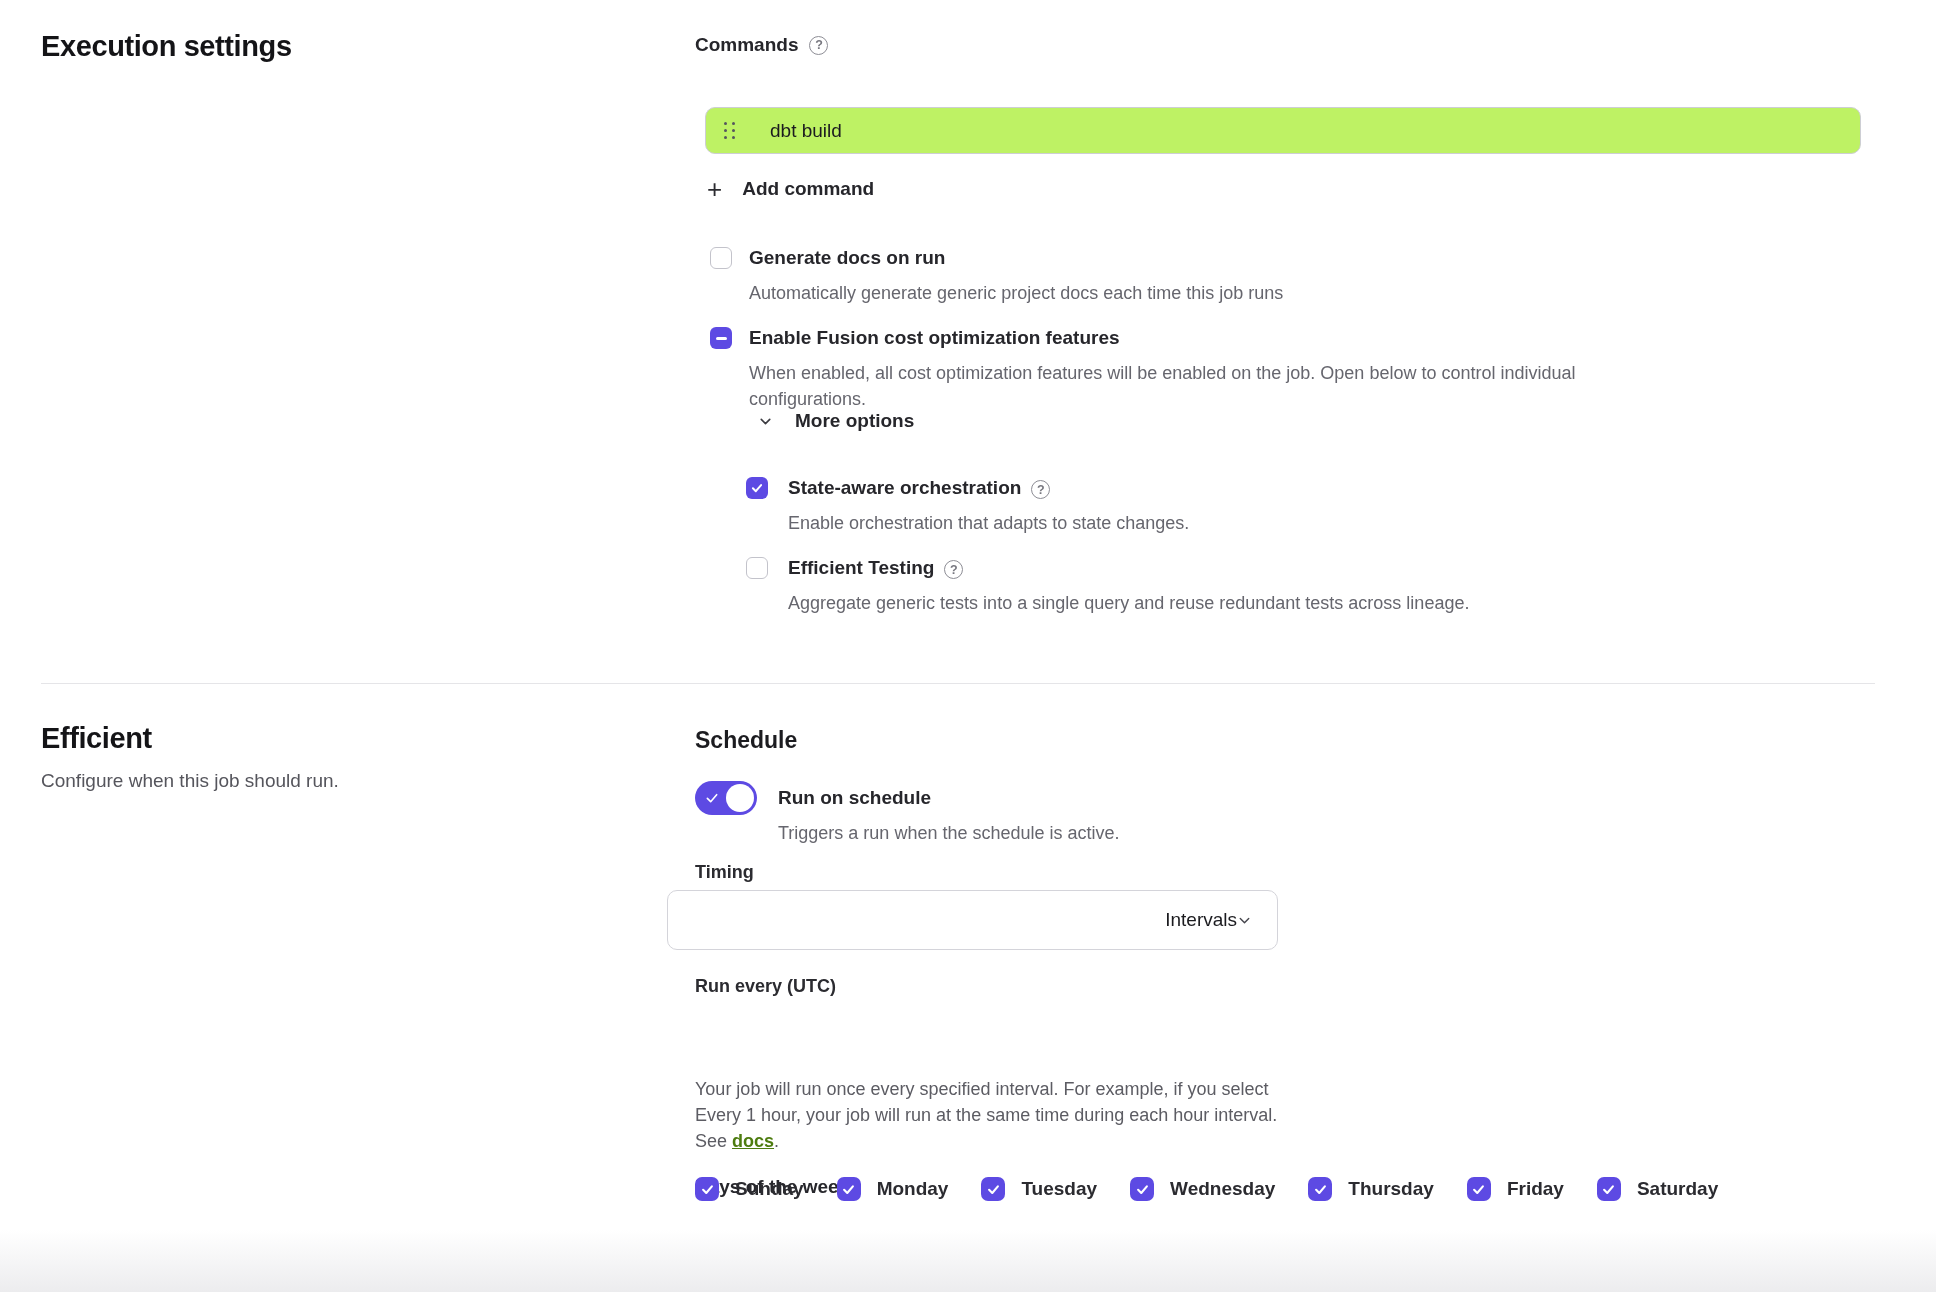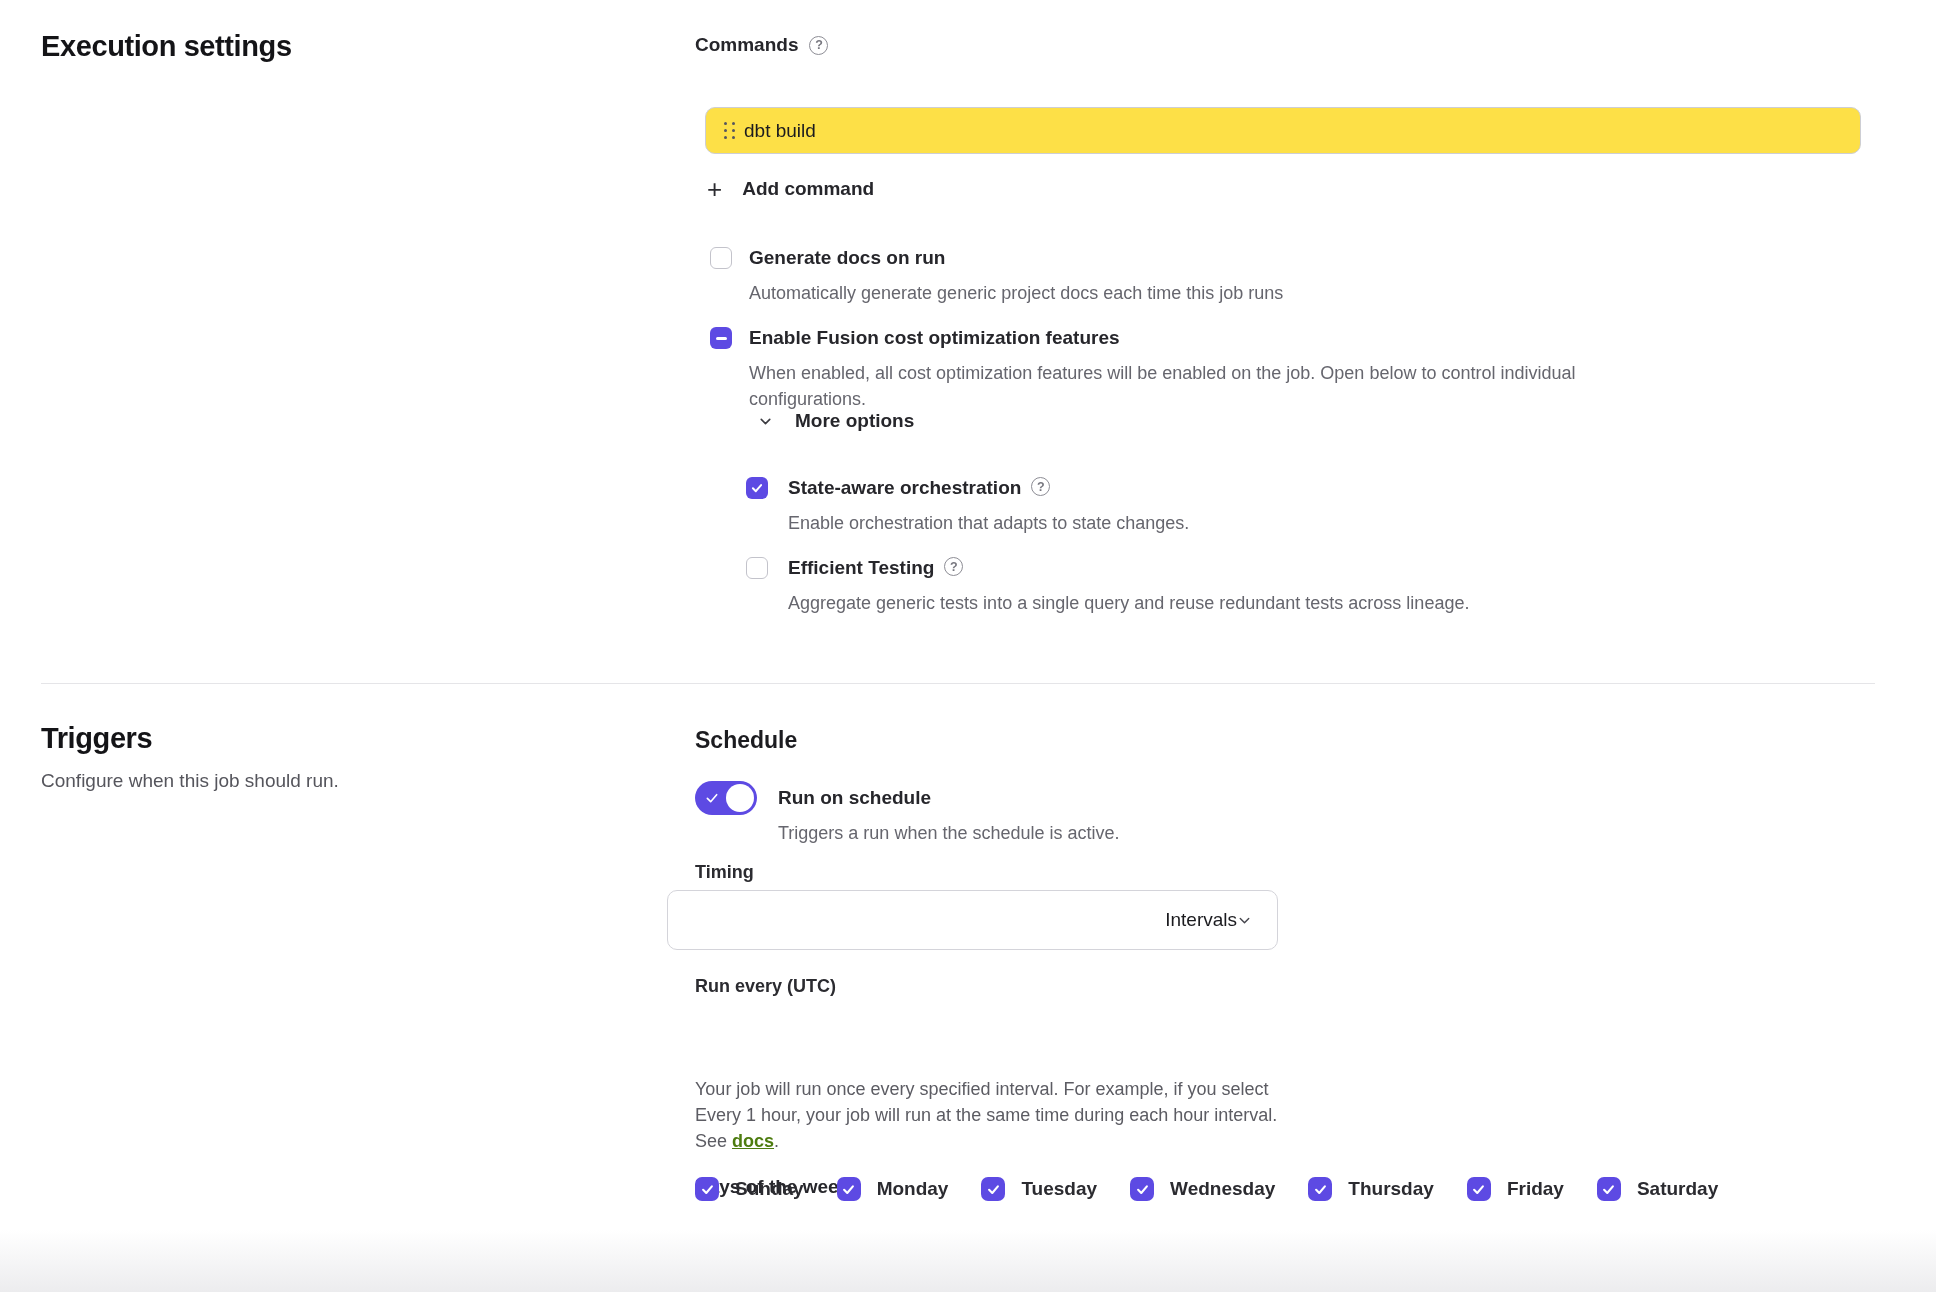--- a/index.html
+++ b/index.html
@@ -16,22 +16,22 @@
   .field-label   { font-size:19px; font-weight:600; color:#26262b; }
   .small-label   { font-size:18px; font-weight:600; color:#2b2b30; }
   .desc-text     { font-size:18px; font-weight:400; color:#66666e; line-height:26px; }
   .sub-title     { font-size:23px; font-weight:600; color:#1c1c20; }
 
   
   #exec-title      { left:41px;  top:30px; }
   #commands-row    { left:695px; top:34px; display:flex; align-items:center; gap:11px; }
   #command-input-box {
     left:705px; top:107px; width:1156px; height:47px;
-    border:1px solid #cdced4; border-radius:10px; background:#fde047;
-    display:flex; align-items:center; padding:0 18px; gap:8px;
+    border:1px solid #cdced4; border-radius:10px; background:#bef264;
+    display:flex; align-items:center; padding:0 18px; gap:34px;
   }
   .drag-dots { display:grid; grid-template-columns:repeat(2,4px); grid-template-rows:repeat(3,4px); column-gap:4px; row-gap:3px; cursor:grab; }
   .drag-dots i { width:3.2px; height:3.2px; border-radius:50%; background:#55555e; }
   .cmd-input { flex:1; border:none; outline:none; font-family:inherit; font-size:19px; color:#1b1b1f; background:transparent; }
   #add-command-row { left:707px; top:178px; display:flex; align-items:center; gap:20px; cursor:pointer; }
 
   
   .cb-row { display:flex; align-items:center; }
   .cb {
     width:22px; height:22px; border-radius:6px; background:#fff;
@@ -42,21 +42,21 @@
   .cb .dash { width:11px; height:3px; border-radius:2px; background:#fff; }
   #cb-row-a   { left:710px; top:247px; gap:17px; }
   #cb-desc-a  { left:749px; top:280px; }
   #cb-row-b   { left:710px; top:327px; gap:17px; }
   #cb-desc-b  { left:749px; top:360px; }
   #more-options-row { left:758px; top:410px; display:flex; align-items:center; gap:22px; cursor:pointer; }
   #cb-row-c   { left:746px; top:477px; gap:20px; }
   #cb-desc-c  { left:788px; top:510px; }
   #cb-row-d   { left:746px; top:557px; gap:20px; }
   #cb-desc-d  { left:788px; top:590px; }
-  .cb-label-wrap { display:flex; align-items:flex-start; gap:10px; }
+  .cb-label-wrap { display:flex; align-items:flex-end; gap:10px; }
 
   .help-icon {
     width:19px; height:19px; border-radius:50%; border:1.5px solid #8d8d95;
     display:flex; align-items:center; justify-content:center;
     font-size:12.5px; font-weight:600; color:#77777f; cursor:pointer; flex:none;
   }
 
   
   #divider { left:41px; top:683px; width:1834px; height:1px; background:#e5e5e8; }
 
@@ -167,21 +167,21 @@
     <span class="cb"></span>
     <span class="cb-label-wrap">
       <span class="field-label">Efficient Testing</span>
       <span class="help-icon">?</span>
     </span>
   </div>
   <div id="cb-desc-d" class="abs desc-text">Aggregate generic tests into a single query and reuse redundant tests across lineage.</div>
 
   <div id="divider" class="abs"></div>
 
-  <h1 id="triggers-title" class="abs section-title">Triggers</h1>
+  <h1 id="triggers-title" class="abs section-title">Efficient</h1>
   <div id="triggers-sub" class="abs">Configure when this job should run.</div>
 
   <h2 id="schedule-title" class="abs sub-title">Schedule</h2>
 
   <div id="toggle-row" class="abs">
     <span class="toggle">
       <svg class="tick" width="16" height="16" viewBox="0 0 24 24">
           <path d="M5 12.5 L10 17.5 L19 7" fill="none" stroke="#ffffff" stroke-width="2.4" stroke-linecap="round" stroke-linejoin="round"></path>
         </svg>
       <span class="knob"></span>

